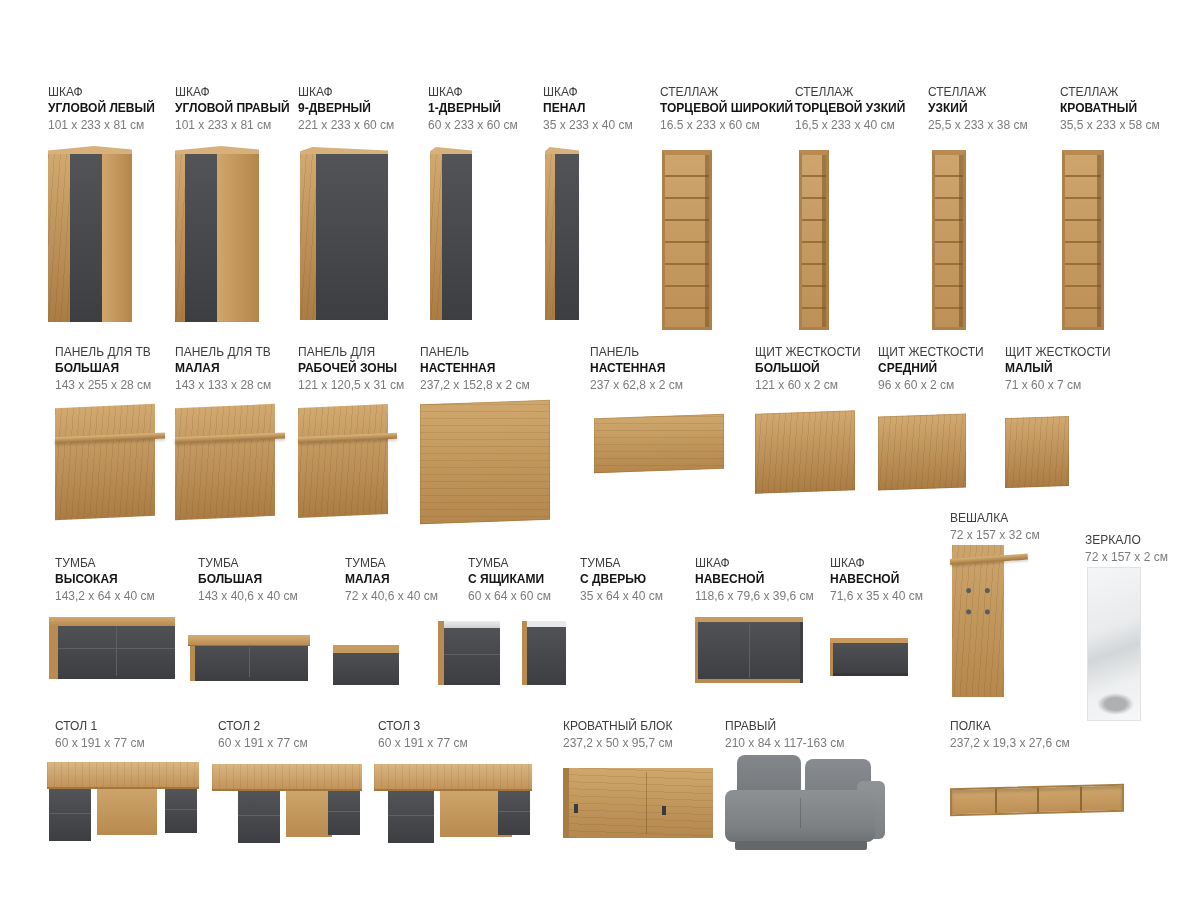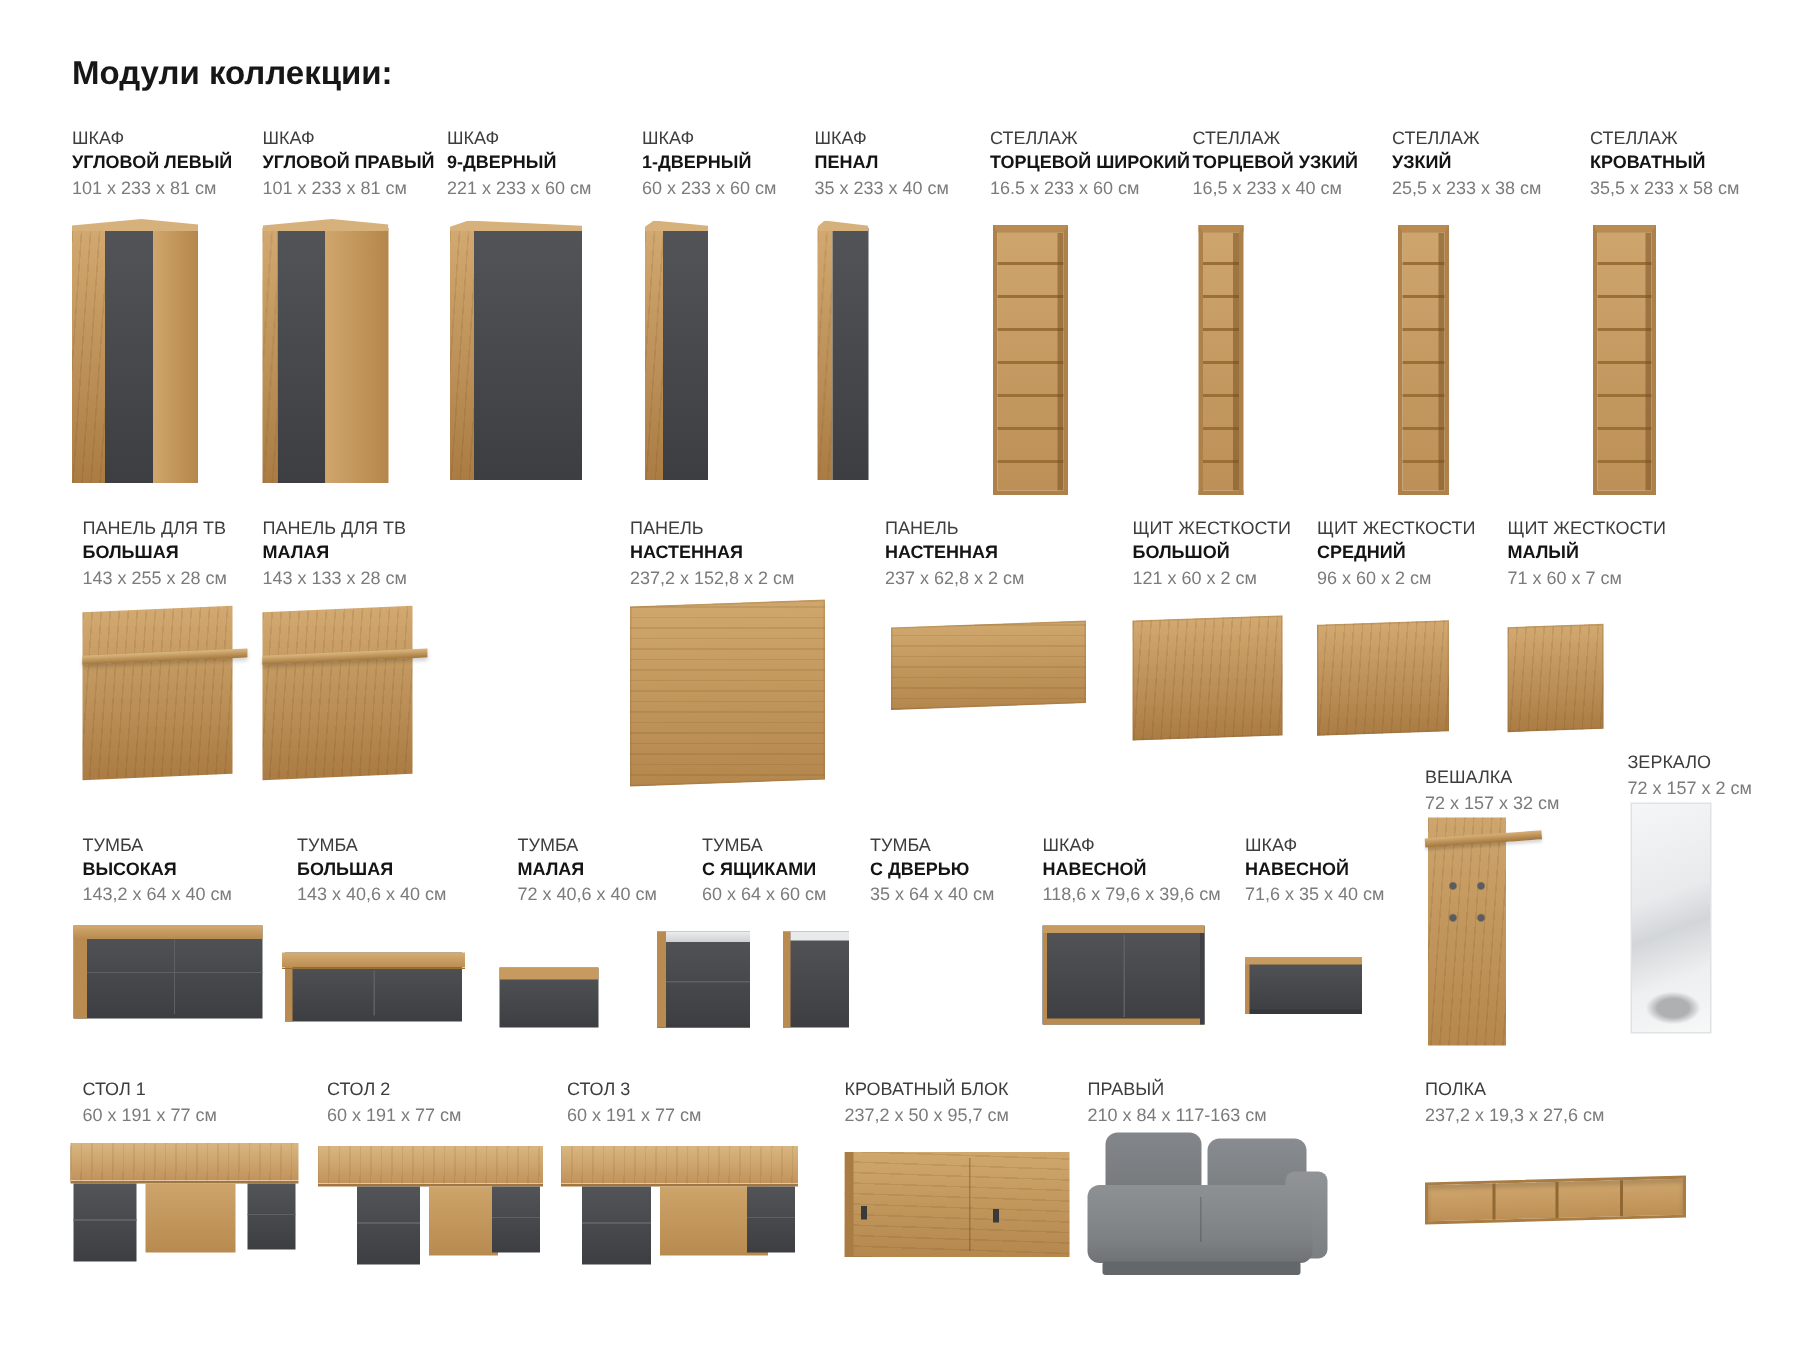--- a/index.html
+++ b/index.html
@@ -112,21 +112,20 @@
 
   
   .g-shelfL{border:2px solid #a87c42;background:linear-gradient(180deg,#d0a76e,#bd8f55);
         transform:skewY(-1.5deg);box-shadow:inset 0 3px 3px rgba(0,0,0,.15);}
   .g-shelfL i{top:0;bottom:0;width:2px;background:#8f6834;}
 </style>
 </head>
 <body>
 
 <div class="canvas">
-  <div class="page-title">Модули коллекции:</div>
 
   <div class="item" style="left:48px;top:84px">
     <div class="lbl">
       <div class="cat">ШКАФ</div>
       <div class="nm">УГЛОВОЙ ЛЕВЫЙ</div>
       <div class="dm">101 х 233 х 81 см</div>
     </div>
     <div class="g g-corner" style="left:0;top:68px;width:84px;height:170px">
       <i class="texO" style="width:26%"></i>
         <i class="texD" style="width:38%"></i>
@@ -230,20 +229,28 @@
 
   <div class="item" style="left:175px;top:344px">
     <div class="lbl">
       <div class="cat">ПАНЕЛЬ ДЛЯ ТВ</div>
       <div class="nm">МАЛАЯ</div>
       <div class="dm">143 х 133 х 28 см</div>
     </div>
     <div class="g g-pshelf texO" style="left:0;top:62px;width:100px;height:112px"></div>
   </div>
 
+  <div class="item" style="left:298px;top:344px">
+    <div class="lbl">
+      <div class="cat">ПАНЕЛЬ ДЛЯ</div>
+      <div class="nm">РАБОЧЕЙ ЗОНЫ</div>
+      <div class="dm">121 х 120,5 х 31 см</div>
+    </div>
+    <div class="g g-pshelf texO" style="left:0;top:62px;width:90px;height:110px"></div>
+  </div>
 
   <div class="item" style="left:420px;top:344px">
     <div class="lbl">
       <div class="cat">ПАНЕЛЬ</div>
       <div class="nm">НАСТЕННАЯ</div>
       <div class="dm">237,2 х 152,8 х 2 см</div>
     </div>
     <div class="g g-panel texOh" style="left:0;top:58px;width:130px;height:120px"></div>
   </div>
 
@@ -284,21 +291,21 @@
   </div>
 
   <div class="item" style="left:950px;top:510px">
     <div class="lbl">
       <div class="cat">ВЕШАЛКА</div>
       <div class="dm">72 х 157 х 32 см</div>
     </div>
     <div class="g g-hang" style="left:2px;top:35px;width:52px;height:152px"></div>
   </div>
 
-  <div class="item" style="left:1085px;top:500px">
+  <div class="item" style="left:1085px;top:532px">
     <div class="lbl">
       <div class="cat">ЗЕРКАЛО</div>
       <div class="dm">72 х 157 х 2 см</div>
     </div>
     <div class="g g-mir" style="left:2px;top:35px;width:52px;height:152px"></div>
   </div>
 
   <div class="item" style="left:55px;top:555px">
     <div class="lbl">
       <div class="cat">ТУМБА</div>

